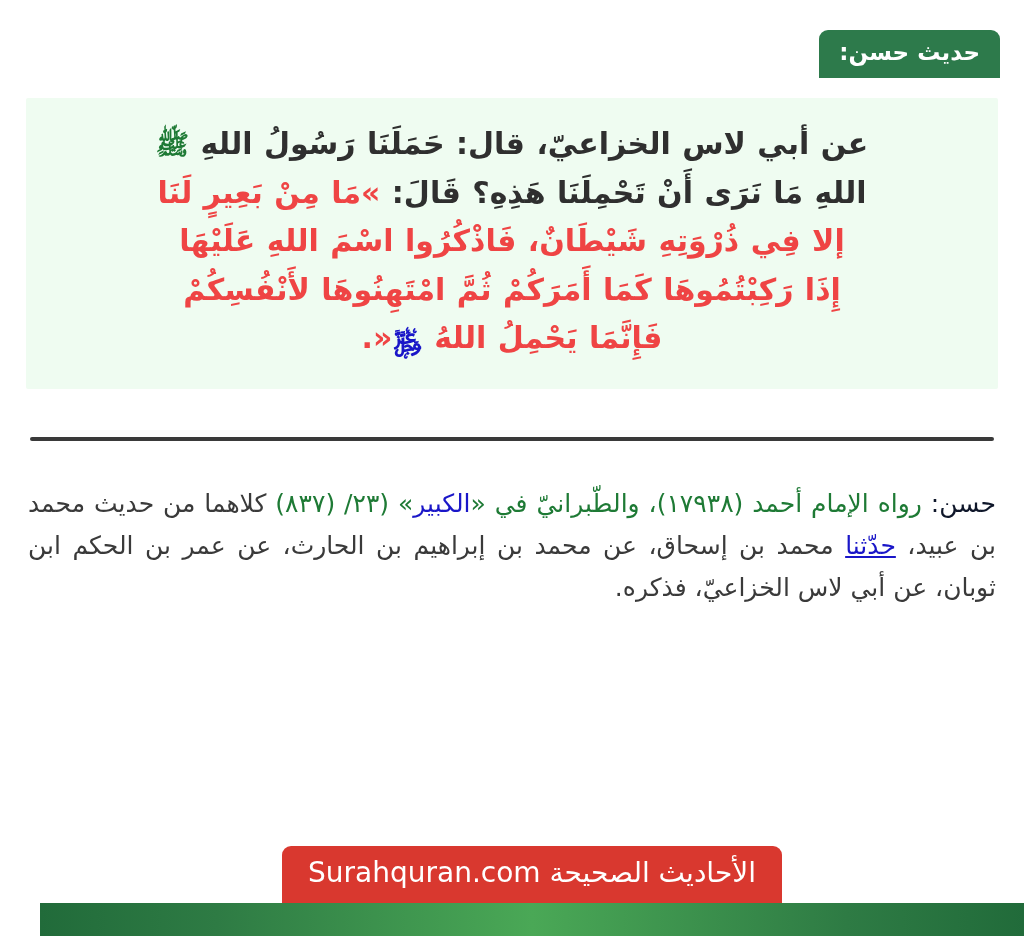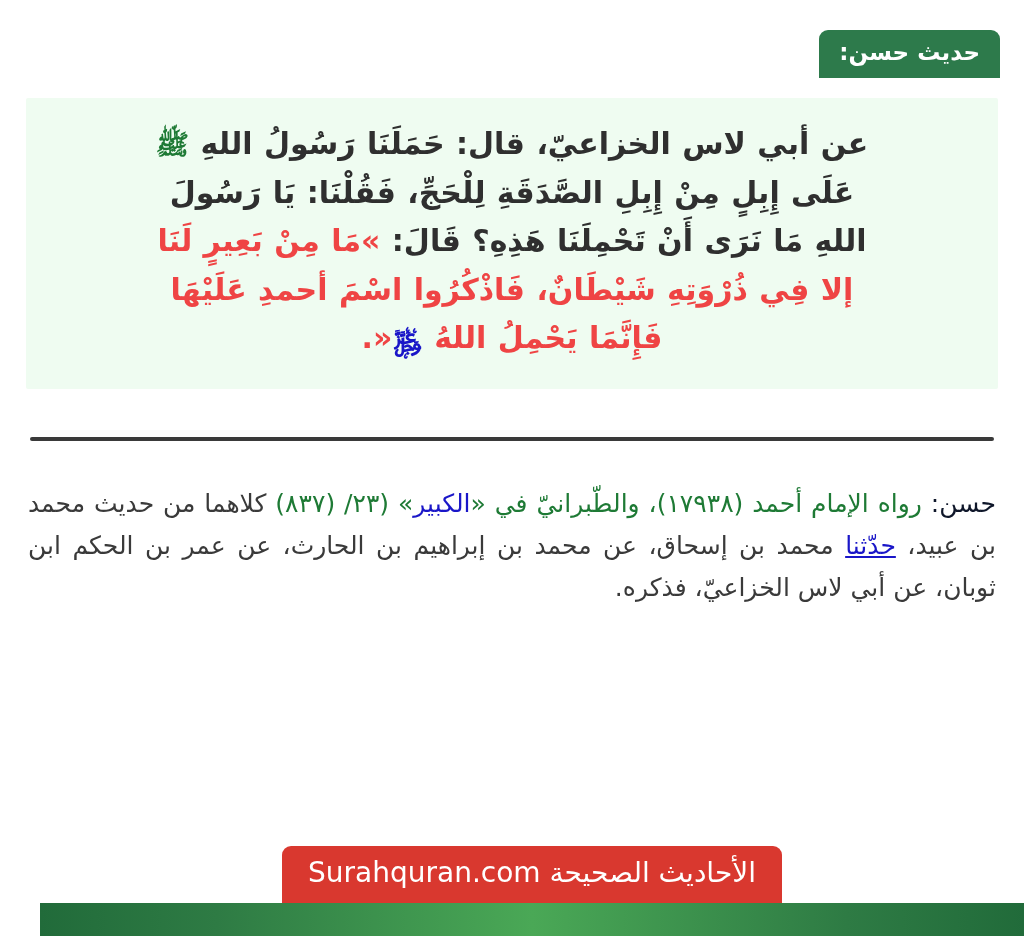--- a/index.html
+++ b/index.html
@@ -141,23 +141,23 @@
 
 <div class="page">
 
   <div class="badge-row">
     <div class="grade-badge">حديث حسن:</div>
   </div>
 
   <div class="hadith-card">
     <div class="hadith-text">
         <div><span>عن أبي لاس الخزاعيّ، قال: حَمَلَنَا رَسُولُ اللهِ </span><span class="sym-green">ﷺ</span></div>
-        <div><span>عَلَى إِبِلٍ مِنْ إِبِلِ الصَّدَقَةِ لِلْحَجِّ، فَقُلْنَا: يَا رَسُولَ</span></div>
         <div><span>اللهِ مَا نَرَى أَنْ تَحْمِلَنَا هَذِهِ؟ قَالَ: </span><span class="quoted">»مَا مِنْ بَعِيرٍ لَنَا</span></div>
-        <div><span class="quoted">إلا فِي ذُرْوَتِهِ شَيْطَانٌ، فَاذْكُرُوا اسْمَ أحمدِ عَلَيْهَا</span></div>
+        <div><span class="quoted">إلا فِي ذُرْوَتِهِ شَيْطَانٌ، فَاذْكُرُوا اسْمَ اللهِ عَلَيْهَا</span></div>
+        <div><span class="quoted">إِذَا رَكِبْتُمُوهَا كَمَا أَمَرَكُمْ ثُمَّ امْتَهِنُوهَا لأَنْفُسِكُمْ</span></div>
         <div><span class="quoted">فَإِنَّمَا يَحْمِلُ اللهُ </span><span class="sym-blue">﷿</span><span class="quoted">«.</span></div>
       </div>
   </div>
 
   <div class="divider"></div>
 
   <div class="source-block">
     <span class="src-grade">حسن:</span><span id="source-body"><span class="src-green"> رواه الإمام أحمد (١٧٩٣٨)، والطّبرانيّ في </span><span class="src-green">«</span><span class="src-blue">الكبير</span><span class="src-green">» (٢٣/ (٨٣٧) </span><span>كلاهما من حديث محمد بن عبيد، </span><span class="src-blue-u">حدّثنا</span><span> محمد بن إسحاق، عن محمد بن إبراهيم بن الحارث، عن عمر بن الحكم ابن ثوبان، عن أبي لاس الخزاعيّ، فذكره.</span></span>
   </div>
 

